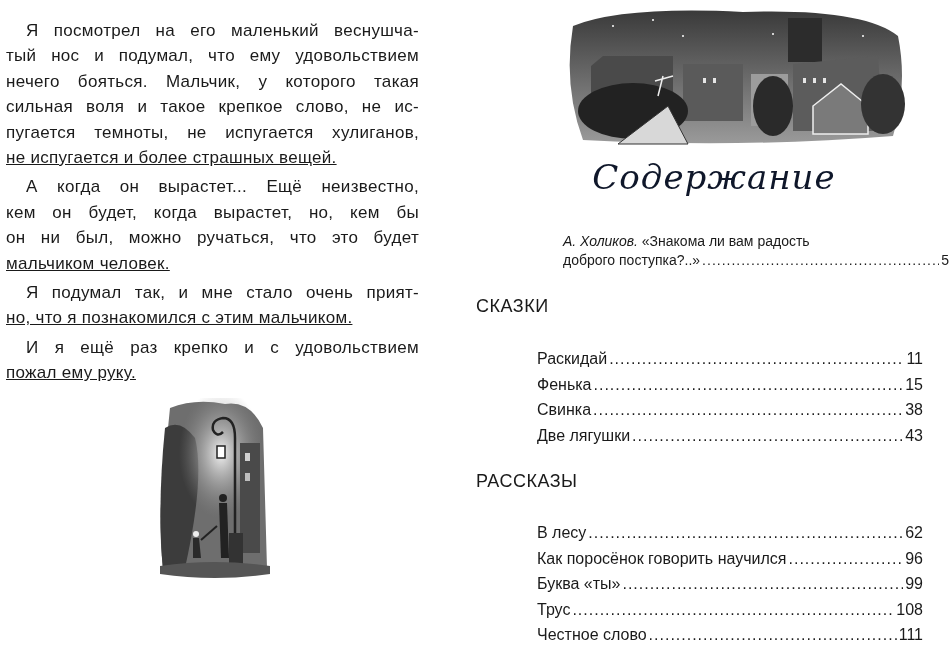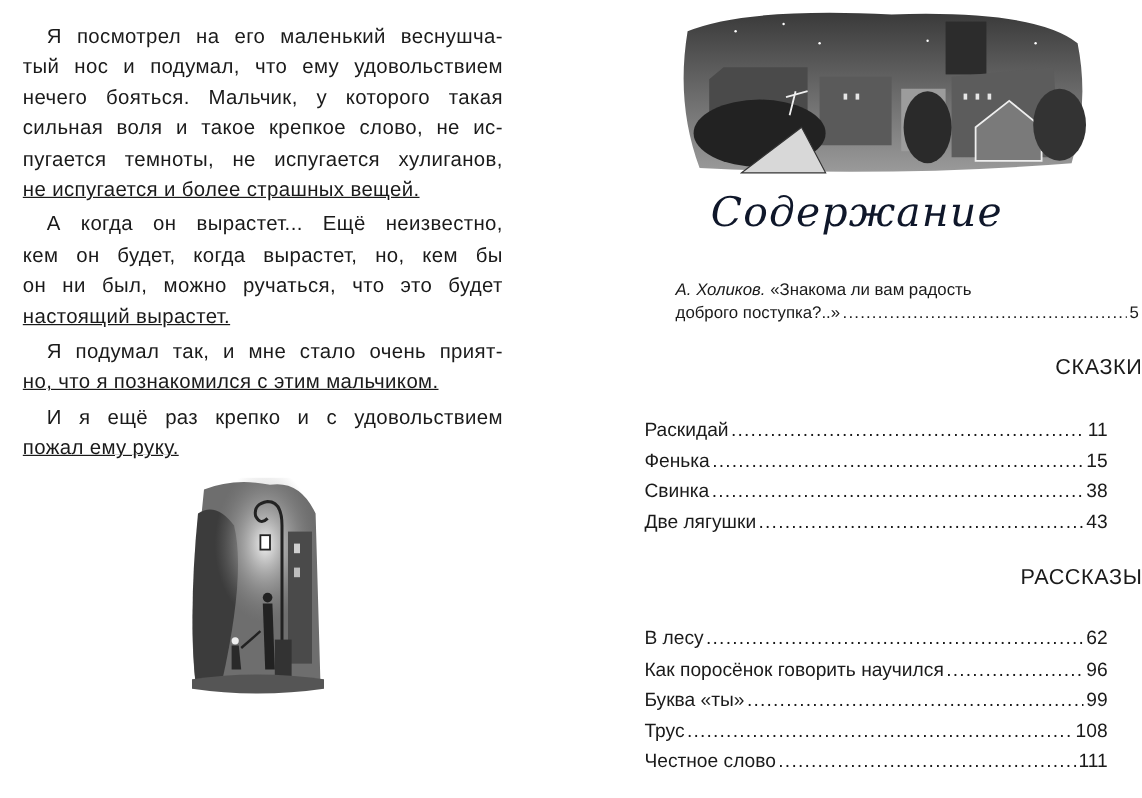--- a/index.html
+++ b/index.html
@@ -3,61 +3,61 @@
 <meta charset="utf-8">
 <style>
   html, body { margin:0; padding:0; background:#fff; }
   body { width:952px; height:665px; position:relative; overflow:hidden;
          font-family:"Liberation Sans", sans-serif; color:#1a1a1a; }
   .page { position:absolute; top:0; height:665px; }
   .left { left:0; width:476px; }
   .right { left:476px; width:476px; }
 
   .story { position:absolute; left:6px; top:18px; width:413px; font-size:17px; line-height:25.4px; letter-spacing:0.3px; }
-  .story p { margin:0 0 4px 13px; text-indent:20px; text-align:justify; text-align-last:left; }
+  .story p { margin:0 0 4px 0; text-indent:20px; text-align:justify; text-align-last:left; }
   .story p .ln { display:block; text-align:justify; text-align-last:justify; }
   .story p .ln.last { text-align-last:left;text-decoration:underline; }
   .story p .ln:first-child { text-indent:20px; }
   .story p { text-indent:0; }
 
   .illus-small { position:absolute; left:155px; top:398px; width:120px; height:185px; }
 
   .illus-top { position:absolute; left:87px; top:6px; width:345px; height:142px; }
   .toc-title { position:absolute; left:0; width:476px; top:157px; text-align:center;
      font-family:"DejaVu Serif", serif; font-style:italic; font-size:34px; letter-spacing:1px; color:#0f172a; }
 
   .toc { position:absolute; left:61px; width:386px; }
   .intro { top:232px; font-size:14px; line-height:19px;margin-left:26px; }
   .intro .author { font-style:italic; }
   .row { display:flex; align-items:flex-start; white-space:nowrap; }
   .row .t { flex:0 0 auto; }
   .row .dots { flex:1 1 auto; overflow:hidden; margin:0 2px; letter-spacing:1px; }
   .row .dots::after { content:"........................................................................................................................................................................"; }
   .row .p { flex:0 0 auto; }
-  .sect { position:absolute; left:0; width:476px; text-align:right; font-size:18px; letter-spacing:0.5px; }
+  .sect { position:absolute; left:0; width:476px; text-align:left; font-size:18px; letter-spacing:0.5px; }
   .list { font-size:16px; line-height:25.5px; }
 </style>
 </head>
 <body>
 
 <div class="page left">
   <div class="story">
     <p>
       <span class="ln" style="text-indent:20px">Я посмотрел на его маленький веснушча-</span>
       <span class="ln">тый нос и подумал, что ему удовольствием</span>
       <span class="ln">нечего бояться. Мальчик, у которого такая</span>
       <span class="ln">сильная воля и такое крепкое слово, не ис-</span>
       <span class="ln">пугается темноты, не испугается хулиганов,</span>
       <span class="ln last">не испугается и более страшных вещей.</span>
     </p>
     <p>
       <span class="ln" style="text-indent:20px">А когда он вырастет... Ещё неизвестно,</span>
       <span class="ln">кем он будет, когда вырастет, но, кем бы</span>
       <span class="ln">он ни был, можно ручаться, что это будет</span>
-      <span class="ln last">настоящий вырастет.</span>
+      <span class="ln last">мальчиком человек.</span>
     </p>
     <p>
       <span class="ln" style="text-indent:20px">Я подумал так, и мне стало очень прият-</span>
       <span class="ln last">но, что я познакомился с этим мальчиком.</span>
     </p>
     <p>
       <span class="ln" style="text-indent:20px">И я ещё раз крепко и с удовольствием</span>
       <span class="ln last">пожал ему руку.</span>
     </p>
   </div>

